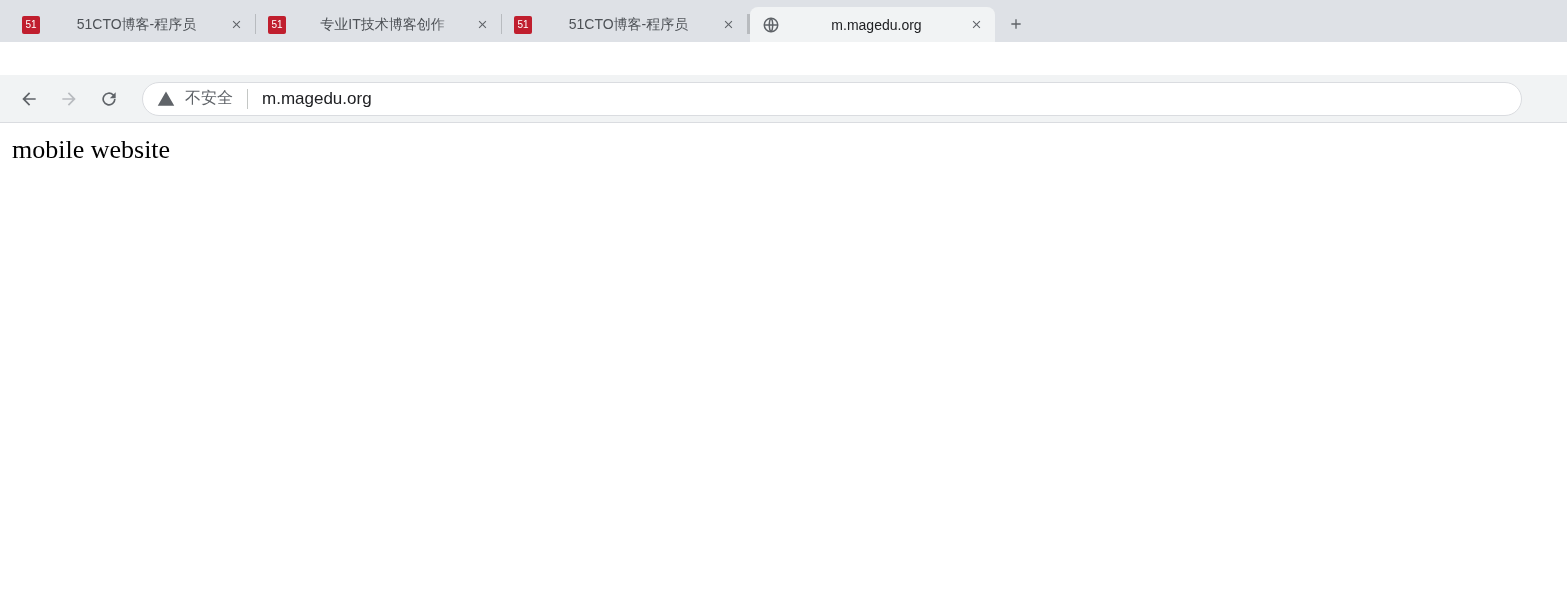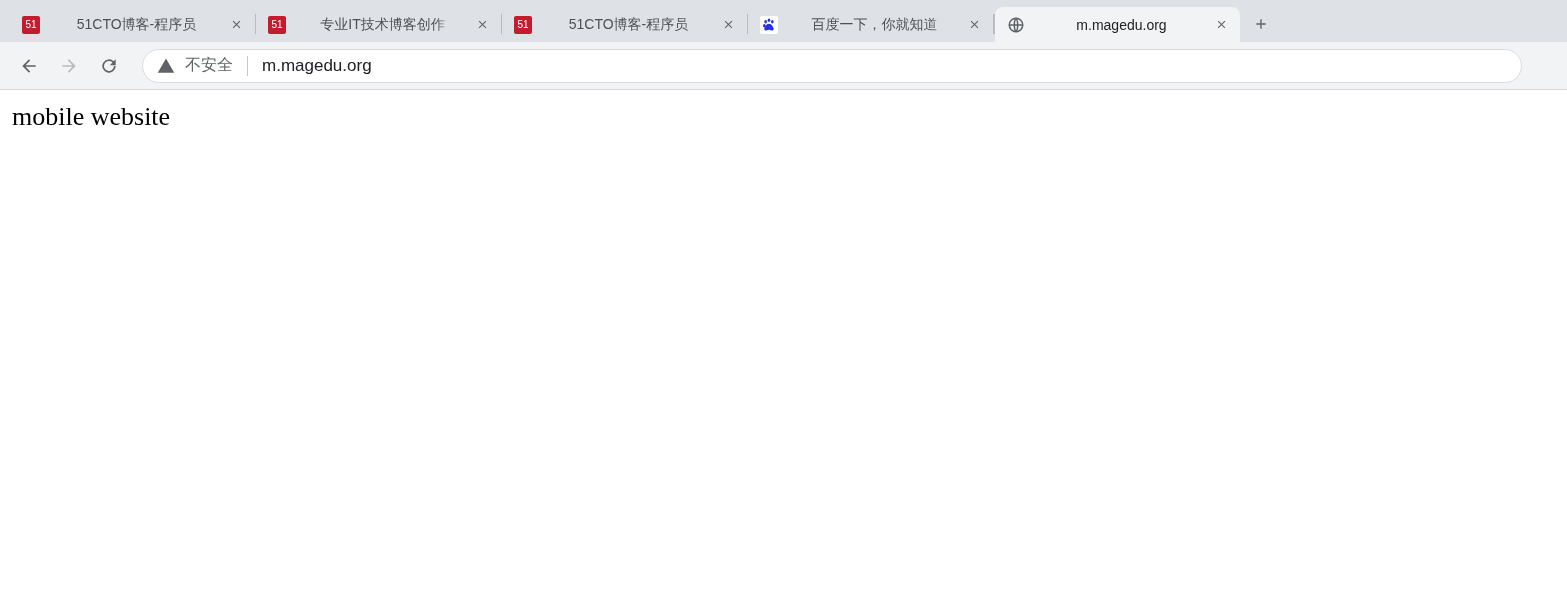--- a/index.html
+++ b/index.html
@@ -93,20 +93,21 @@
   }
   .newtab svg { width: 16px; height: 16px; }
   .toolbar {
     display: flex;
     align-items: center;
     background: #f1f3f4;
     height: 48px;
     padding: 0 12px;
     border-bottom: 1px solid #dadce0;
     gap: 6px;
+    margin-top: 33px;
   }
   .nav-btn {
     width: 34px;
     height: 34px;
     display: flex;
     align-items: center;
     justify-content: center;
     border-radius: 50%;
     color: #5f6368;
     cursor: pointer;
@@ -176,39 +177,20 @@
     <span class="favicon cto">51</span>
     <span class="title">51CTO博客-程序员</span>
     <span class="close">
       <svg viewBox="0 0 24 24" width="13" height="13">
           <path d="M19 6.41 17.59 5 12 10.59 6.41 5 5 6.41 10.59 12 5 17.59 6.41 19 12 13.41 17.59 19 19 17.59 13.41 12z" fill="currentColor"></path>
         </svg>
     </span>
   </div>
   <div class="tab-sep"></div>
 
-  <div class="tab inactive">
-    <span class="favicon baidu">
-      <svg class="baidu-paw" viewBox="0 0 24 24">
-          <g fill="#2932E1">
-            <ellipse cx="7" cy="7" rx="2" ry="2.6"></ellipse>
-            <ellipse cx="12" cy="5" rx="2" ry="2.6"></ellipse>
-            <ellipse cx="17" cy="7" rx="2" ry="2.6"></ellipse>
-            <ellipse cx="5" cy="13" rx="2" ry="2.6"></ellipse>
-            <path d="M12 10c4 0 7 5 7 8 0 2-2 3-4 2-1-.5-2-1-3-1s-2 .5-3 1c-2 1-4 0-4-2 0-3 3-8 7-8z"></path>
-          </g>
-        </svg>
-    </span>
-    <span class="title">百度一下，你就知道</span>
-    <span class="close">
-      <svg viewBox="0 0 24 24" width="13" height="13">
-          <path d="M19 6.41 17.59 5 12 10.59 6.41 5 5 6.41 10.59 12 5 17.59 6.41 19 12 13.41 17.59 19 19 17.59 13.41 12z" fill="currentColor"></path>
-        </svg>
-    </span>
-  </div>
   <div class="tab-sep"></div>
 
   <div class="tab-sep"></div>
 
   <div class="tab active">
     <span class="favicon globe">
       <svg viewBox="0 0 24 24">
           <circle cx="12" cy="12" r="9" fill="none" stroke="#5f6368" stroke-width="2"></circle>
           <path d="M3 12h18M12 3c3 3 3 15 0 18M12 3c-3 3-3 15 0 18" fill="none" stroke="#5f6368" stroke-width="2"></path>
         </svg>

